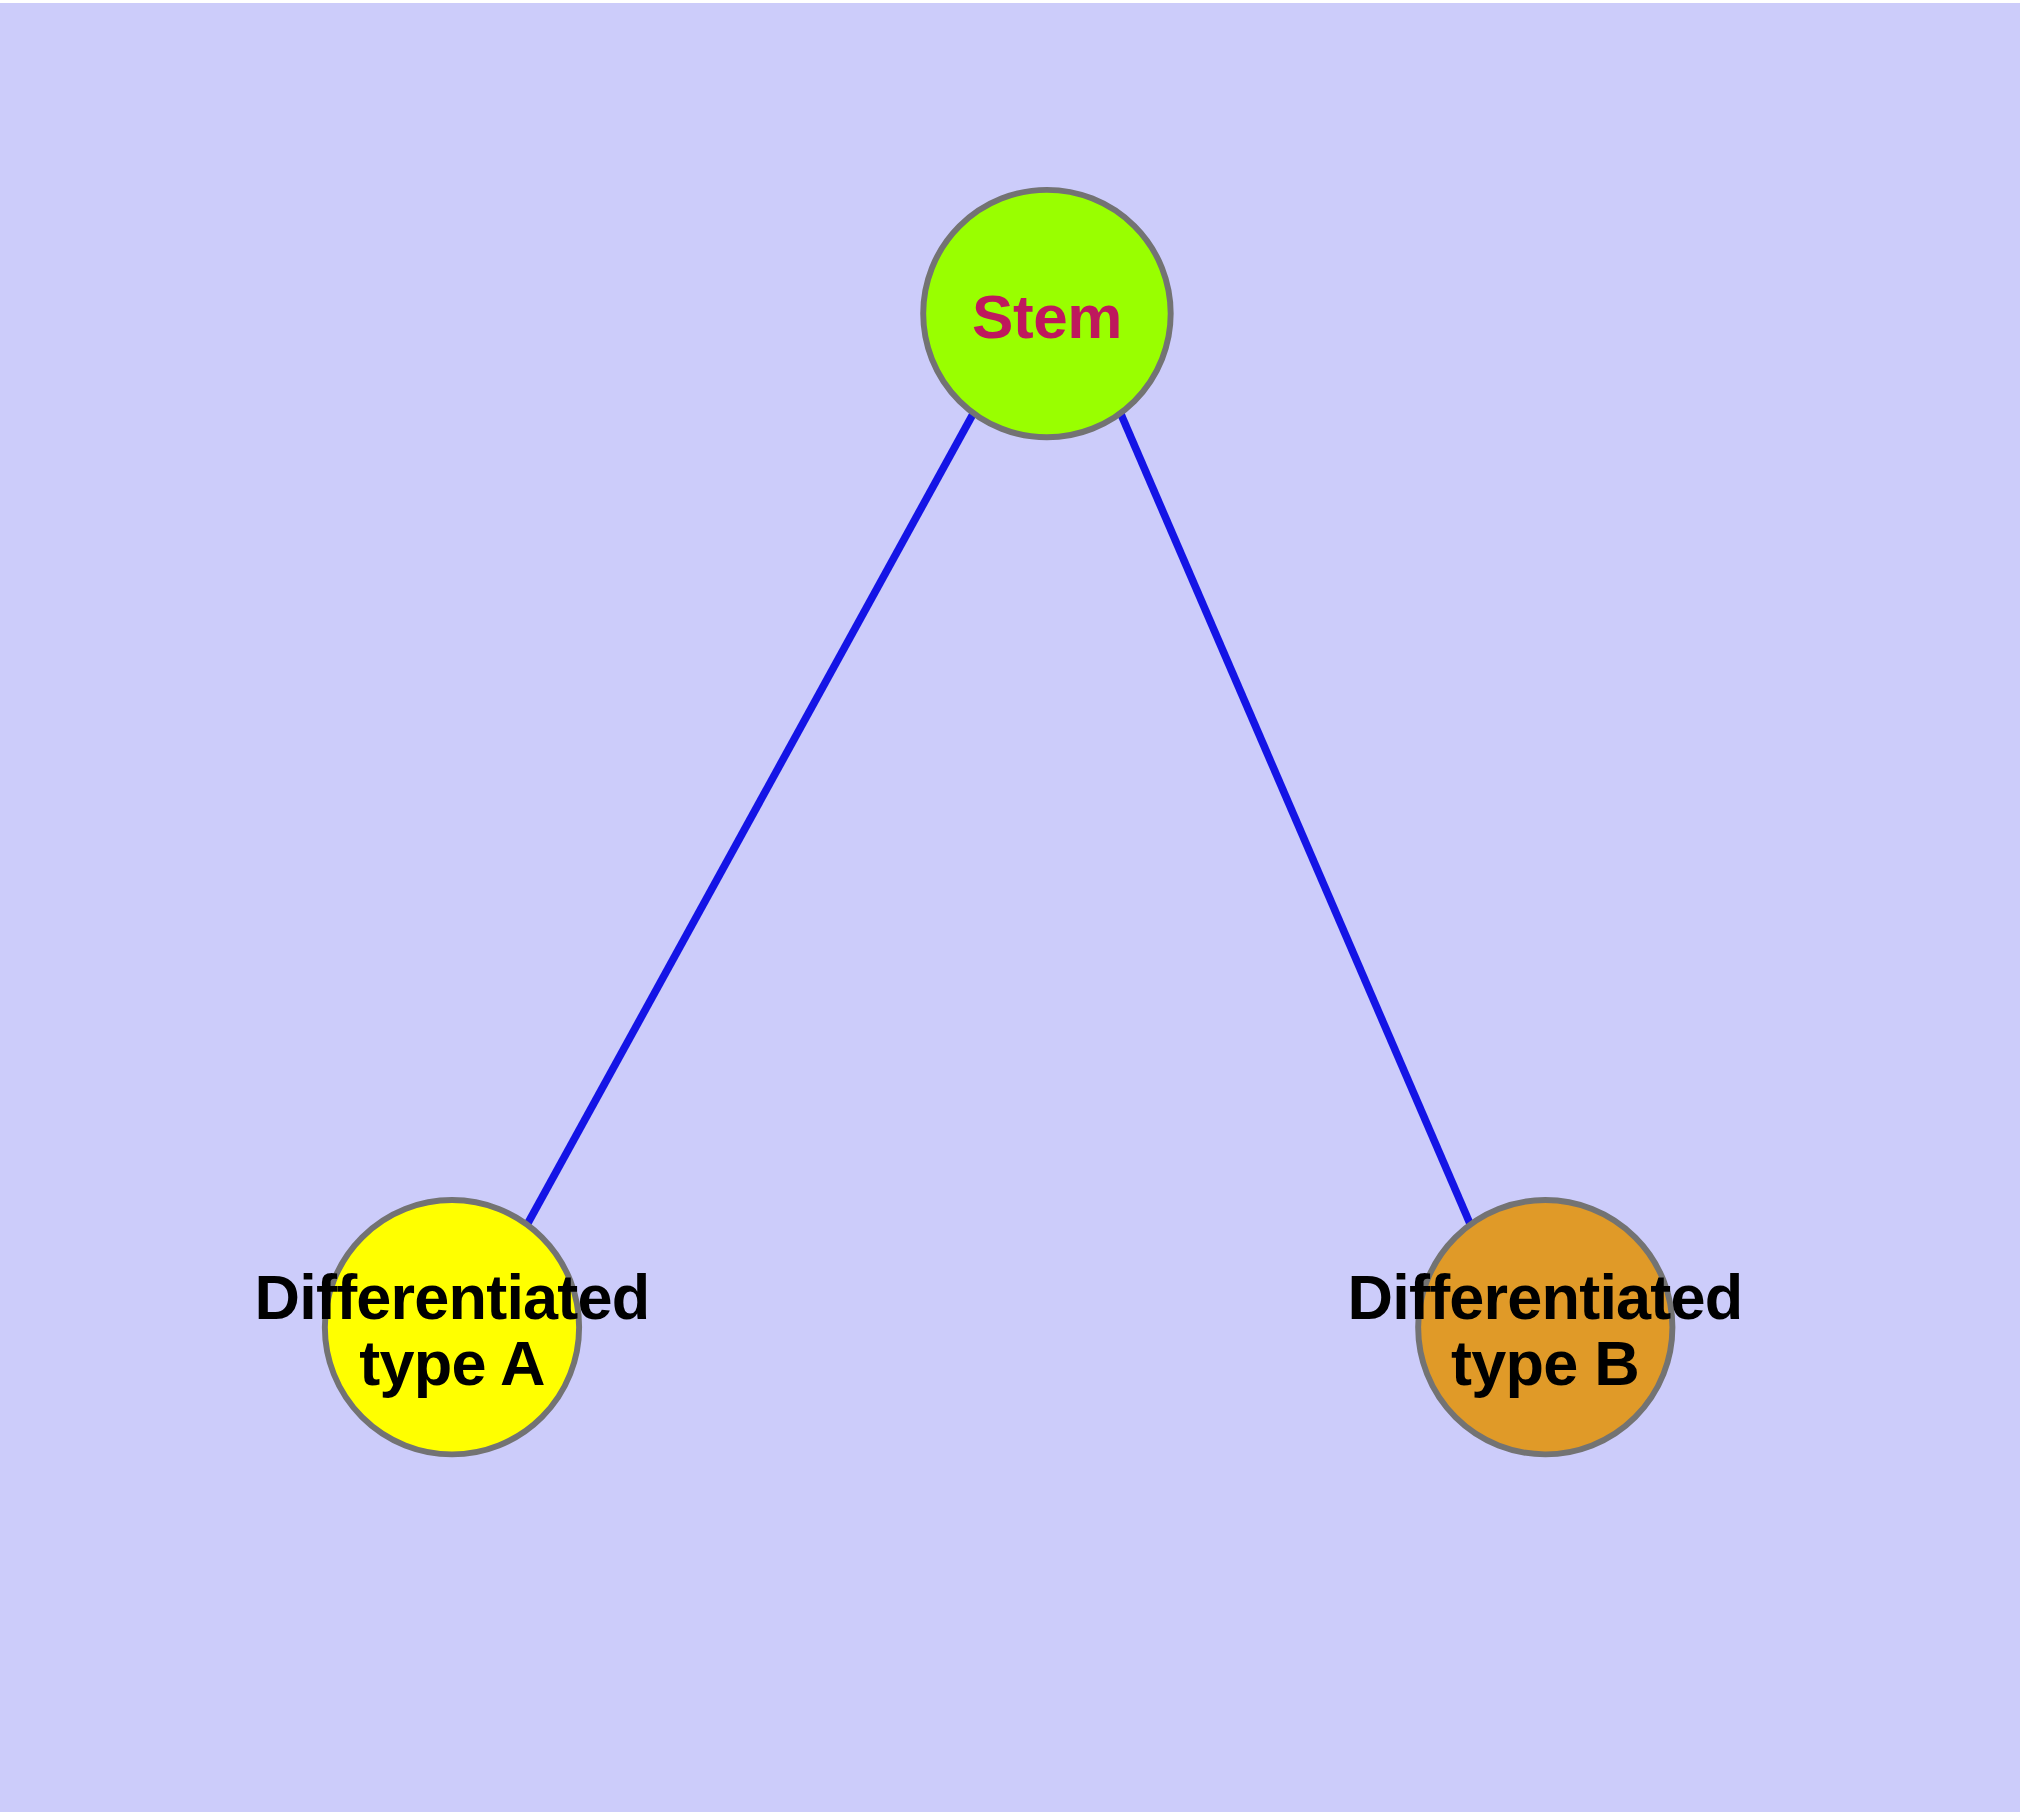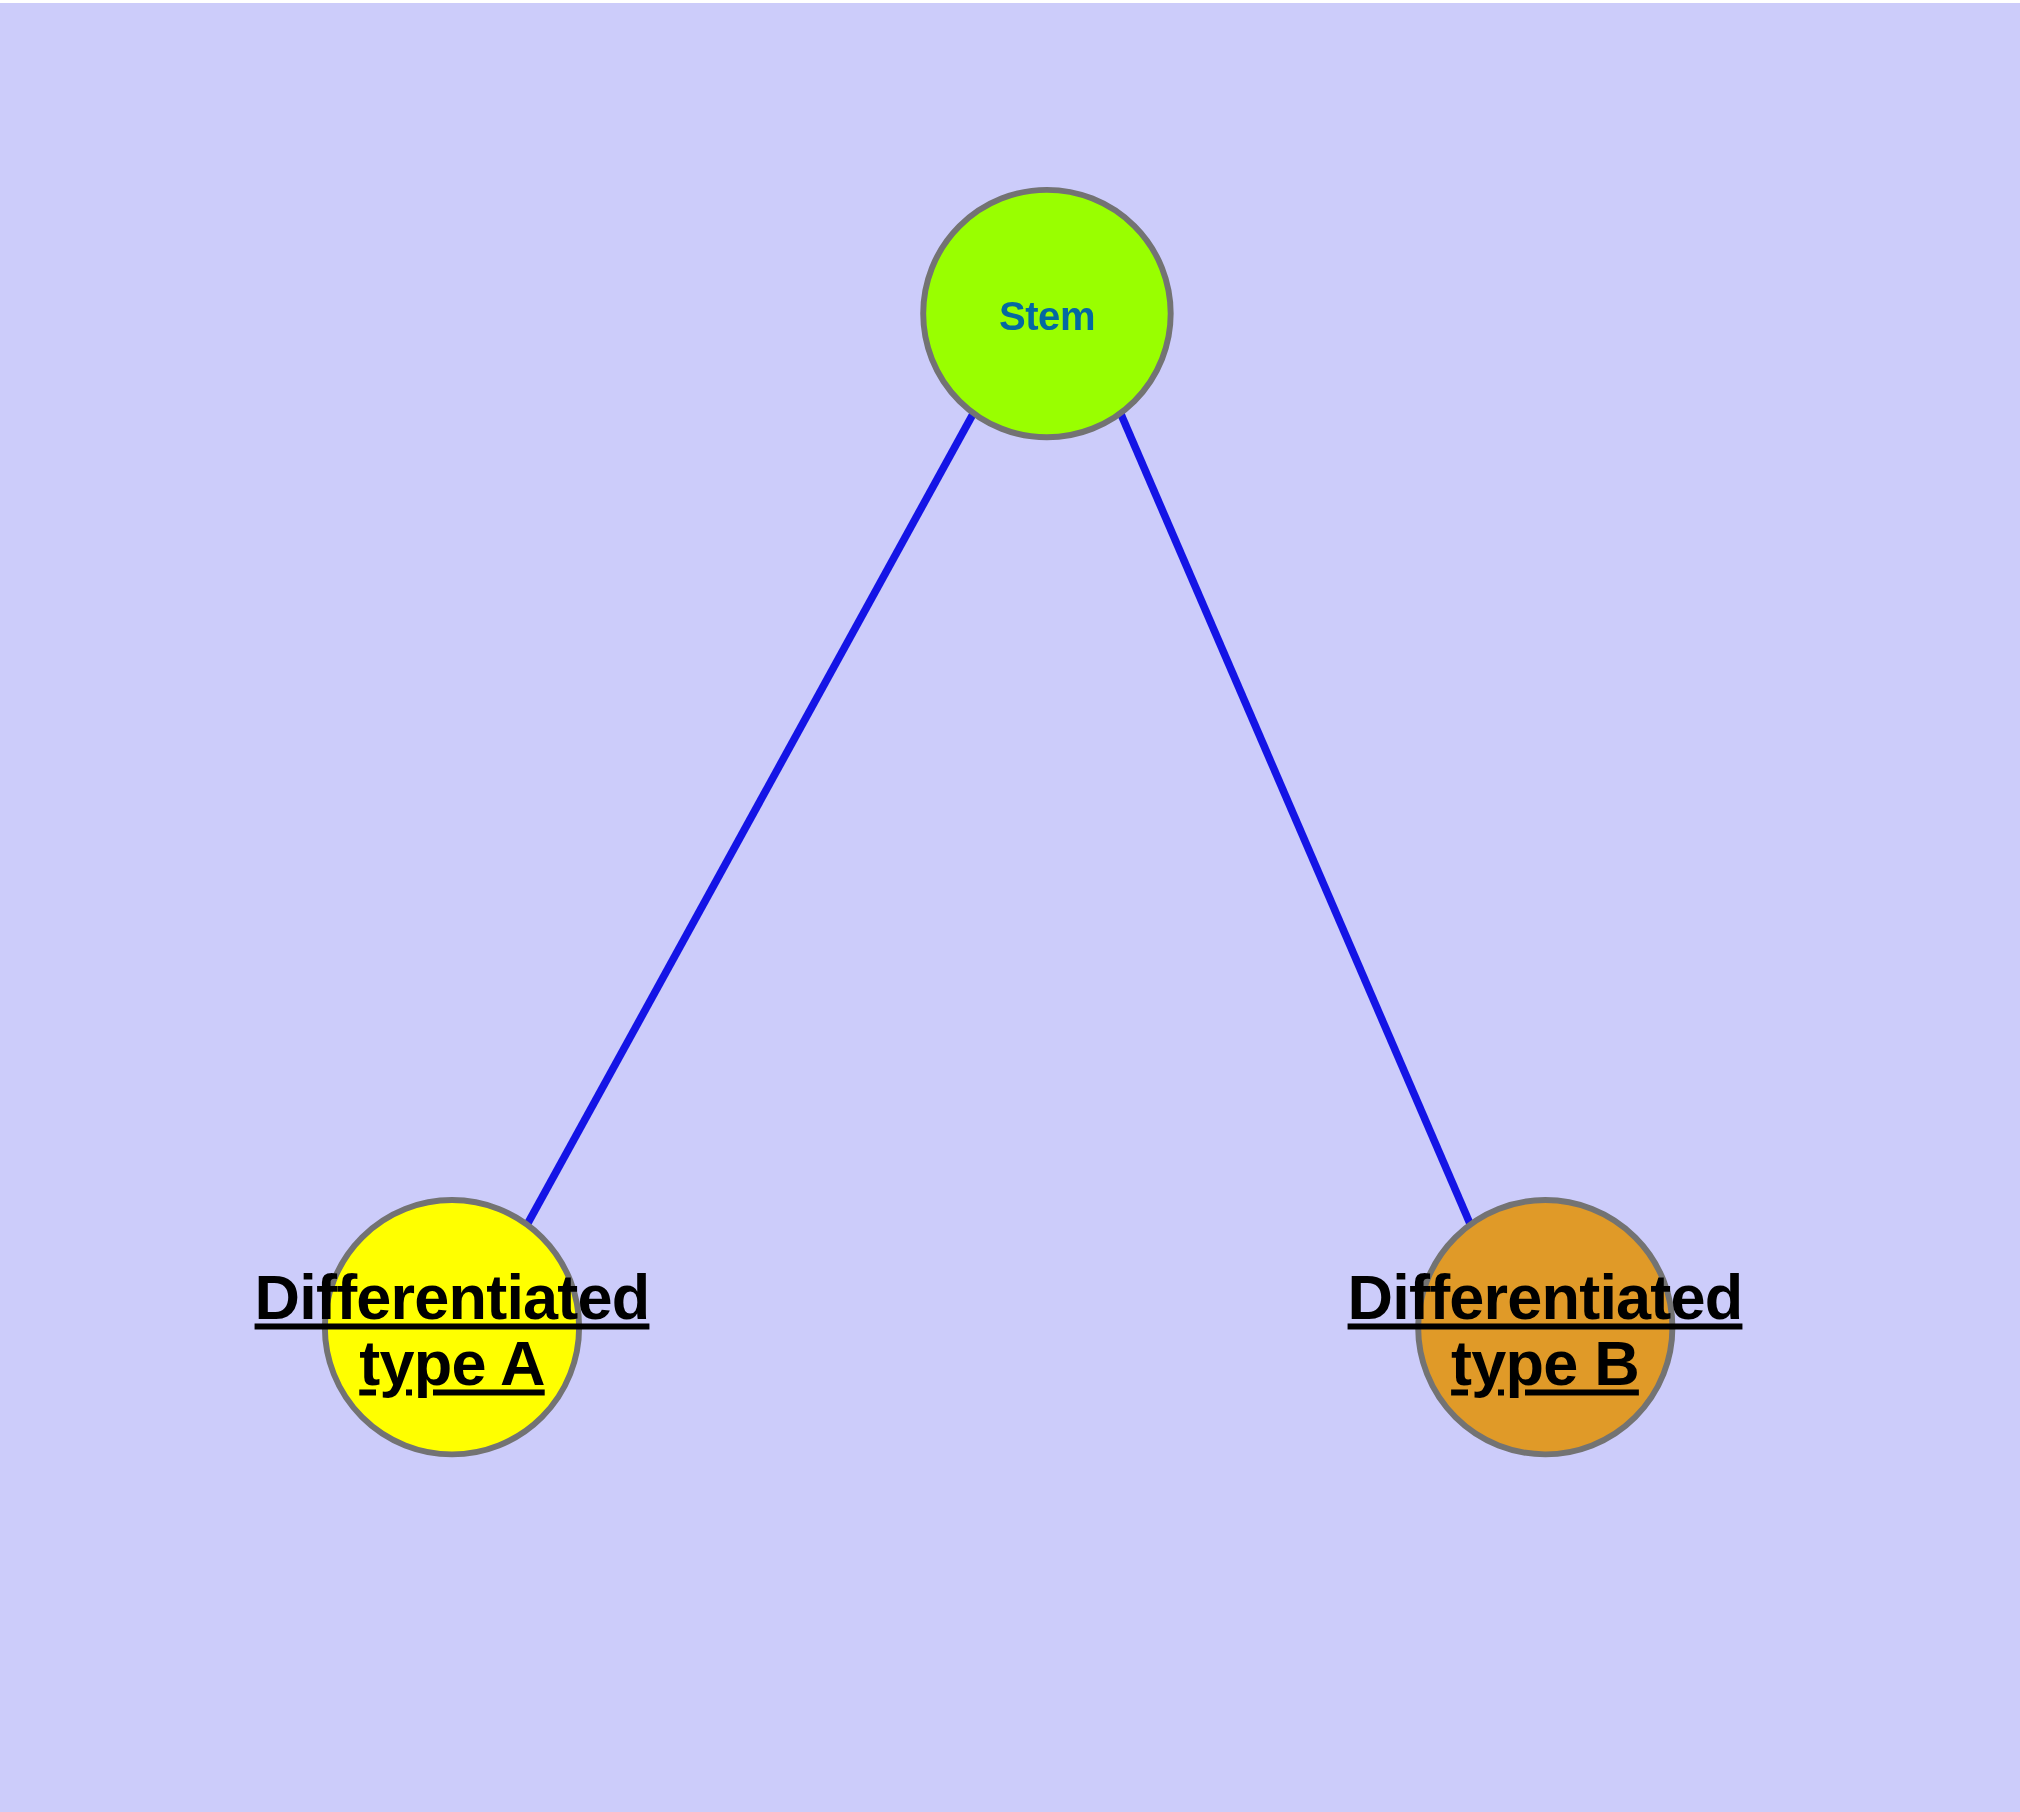--- a/index.html
+++ b/index.html
@@ -42,21 +42,20 @@
     pointer-events: none;
     transform: translate(-50%, -50%);
   }
   .label-stem {
     font-size: 59px;
     letter-spacing: -0.4px;
   }
   .label-leaf {
     font-size: 63px;
     letter-spacing: -0.8px;
-    text-decoration: underline;
   }
 </style>
 </head>
 <body>
 
 <div id="canvas" style="width: 2021px; height: 1812px; background: rgb(255, 255, 255);">
 
   <div id="plot-area" style="background: rgb(204, 204, 250);"></div>
 
   <svg id="graph-svg" viewBox="0 0 2384 2138">
@@ -64,20 +63,20 @@
       <line x1="1148" y1="488" x2="620" y2="1448" stroke="#1414e6" stroke-width="9" stroke-linecap="butt"></line>
       <line x1="1322" y1="488" x2="1736" y2="1448" stroke="#1414e6" stroke-width="9" stroke-linecap="butt"></line>
     </g>
     <g>
       <circle cx="1235" cy="370" r="146" fill="#99ff00" stroke="#737373" stroke-width="7"></circle>
       <circle cx="533" cy="1566" r="150" fill="#ffff00" stroke="#737373" stroke-width="7"></circle>
       <circle cx="1823" cy="1566" r="150" fill="#e09a28" stroke="#737373" stroke-width="7"></circle>
     </g>
   </svg>
 
-  <div class="node-label label-stem" style="left: 1047px; top: 317px; font-size: 40px; color: #0369a1;">Stem</div>
+  <div class="node-label label-stem" style="left: 1047px; top: 317px; font-size: 62px; color: #be185d;">Stem</div>
 
   <div class="node-label label-leaf" style="left: 452px; top: 1331px; font-size: 63px; color: rgb(0, 0, 0);"><span>Differentiated</span><br><span>type A</span></div>
 
   <div class="node-label label-leaf" style="left: 1545px; top: 1331px; font-size: 63px; color: rgb(0, 0, 0);"><span>Differentiated</span><br><span>type B</span></div>
 
 </div>
 
 
 </body></html>

